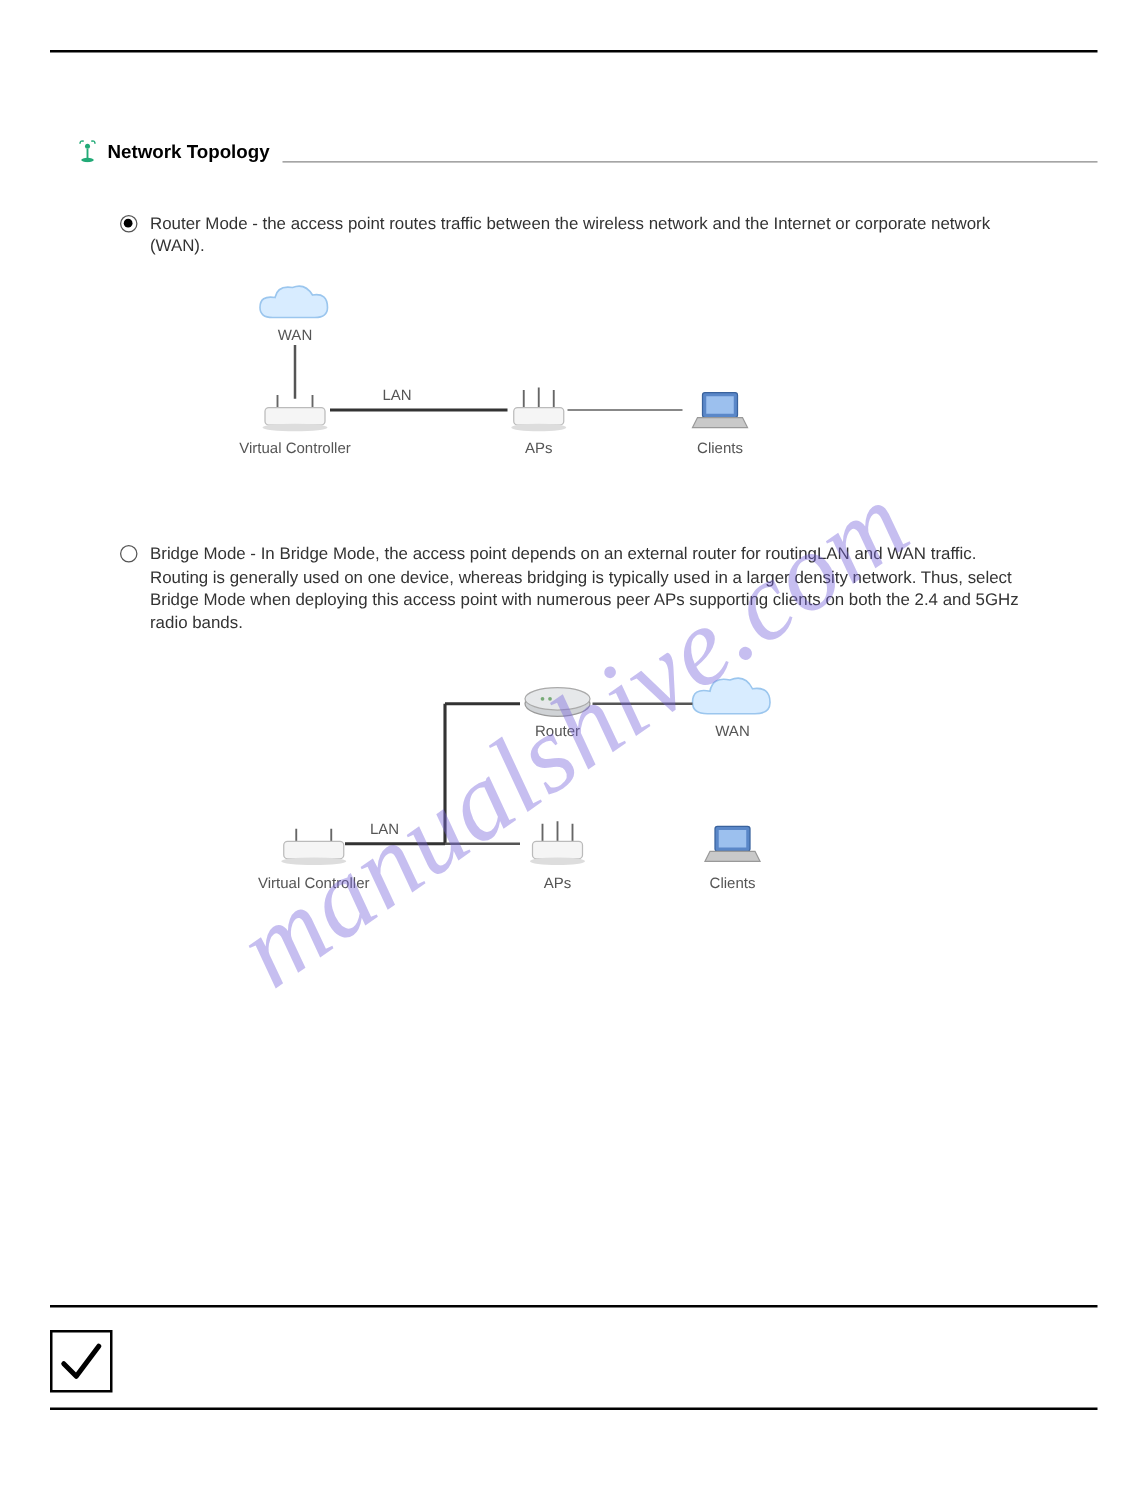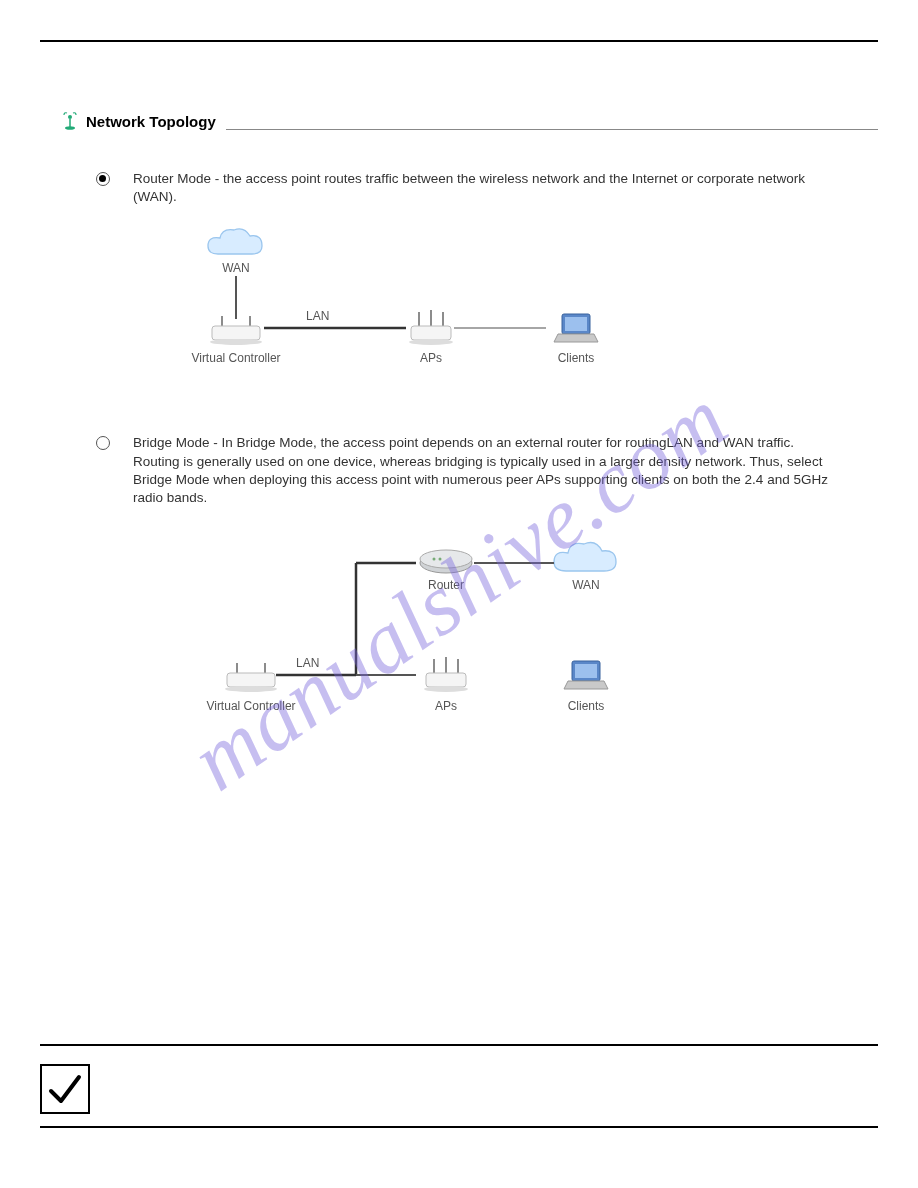--- a/index.html
+++ b/index.html
@@ -43,21 +43,20 @@
     background: #888;
   }
   .option-block {
     margin-left: 56px;
     margin-right: 50px;
     margin-bottom: 10px;
   }
   .option-row {
     display: flex;
     align-items: flex-start;
-    gap: 13px;
   }
   .radio {
     width: 14px;
     height: 14px;
     border-radius: 50%;
     border: 1.5px solid #555;
     margin-right: 10px;
     margin-top: 2px;
     flex-shrink: 0;
     position: relative;

